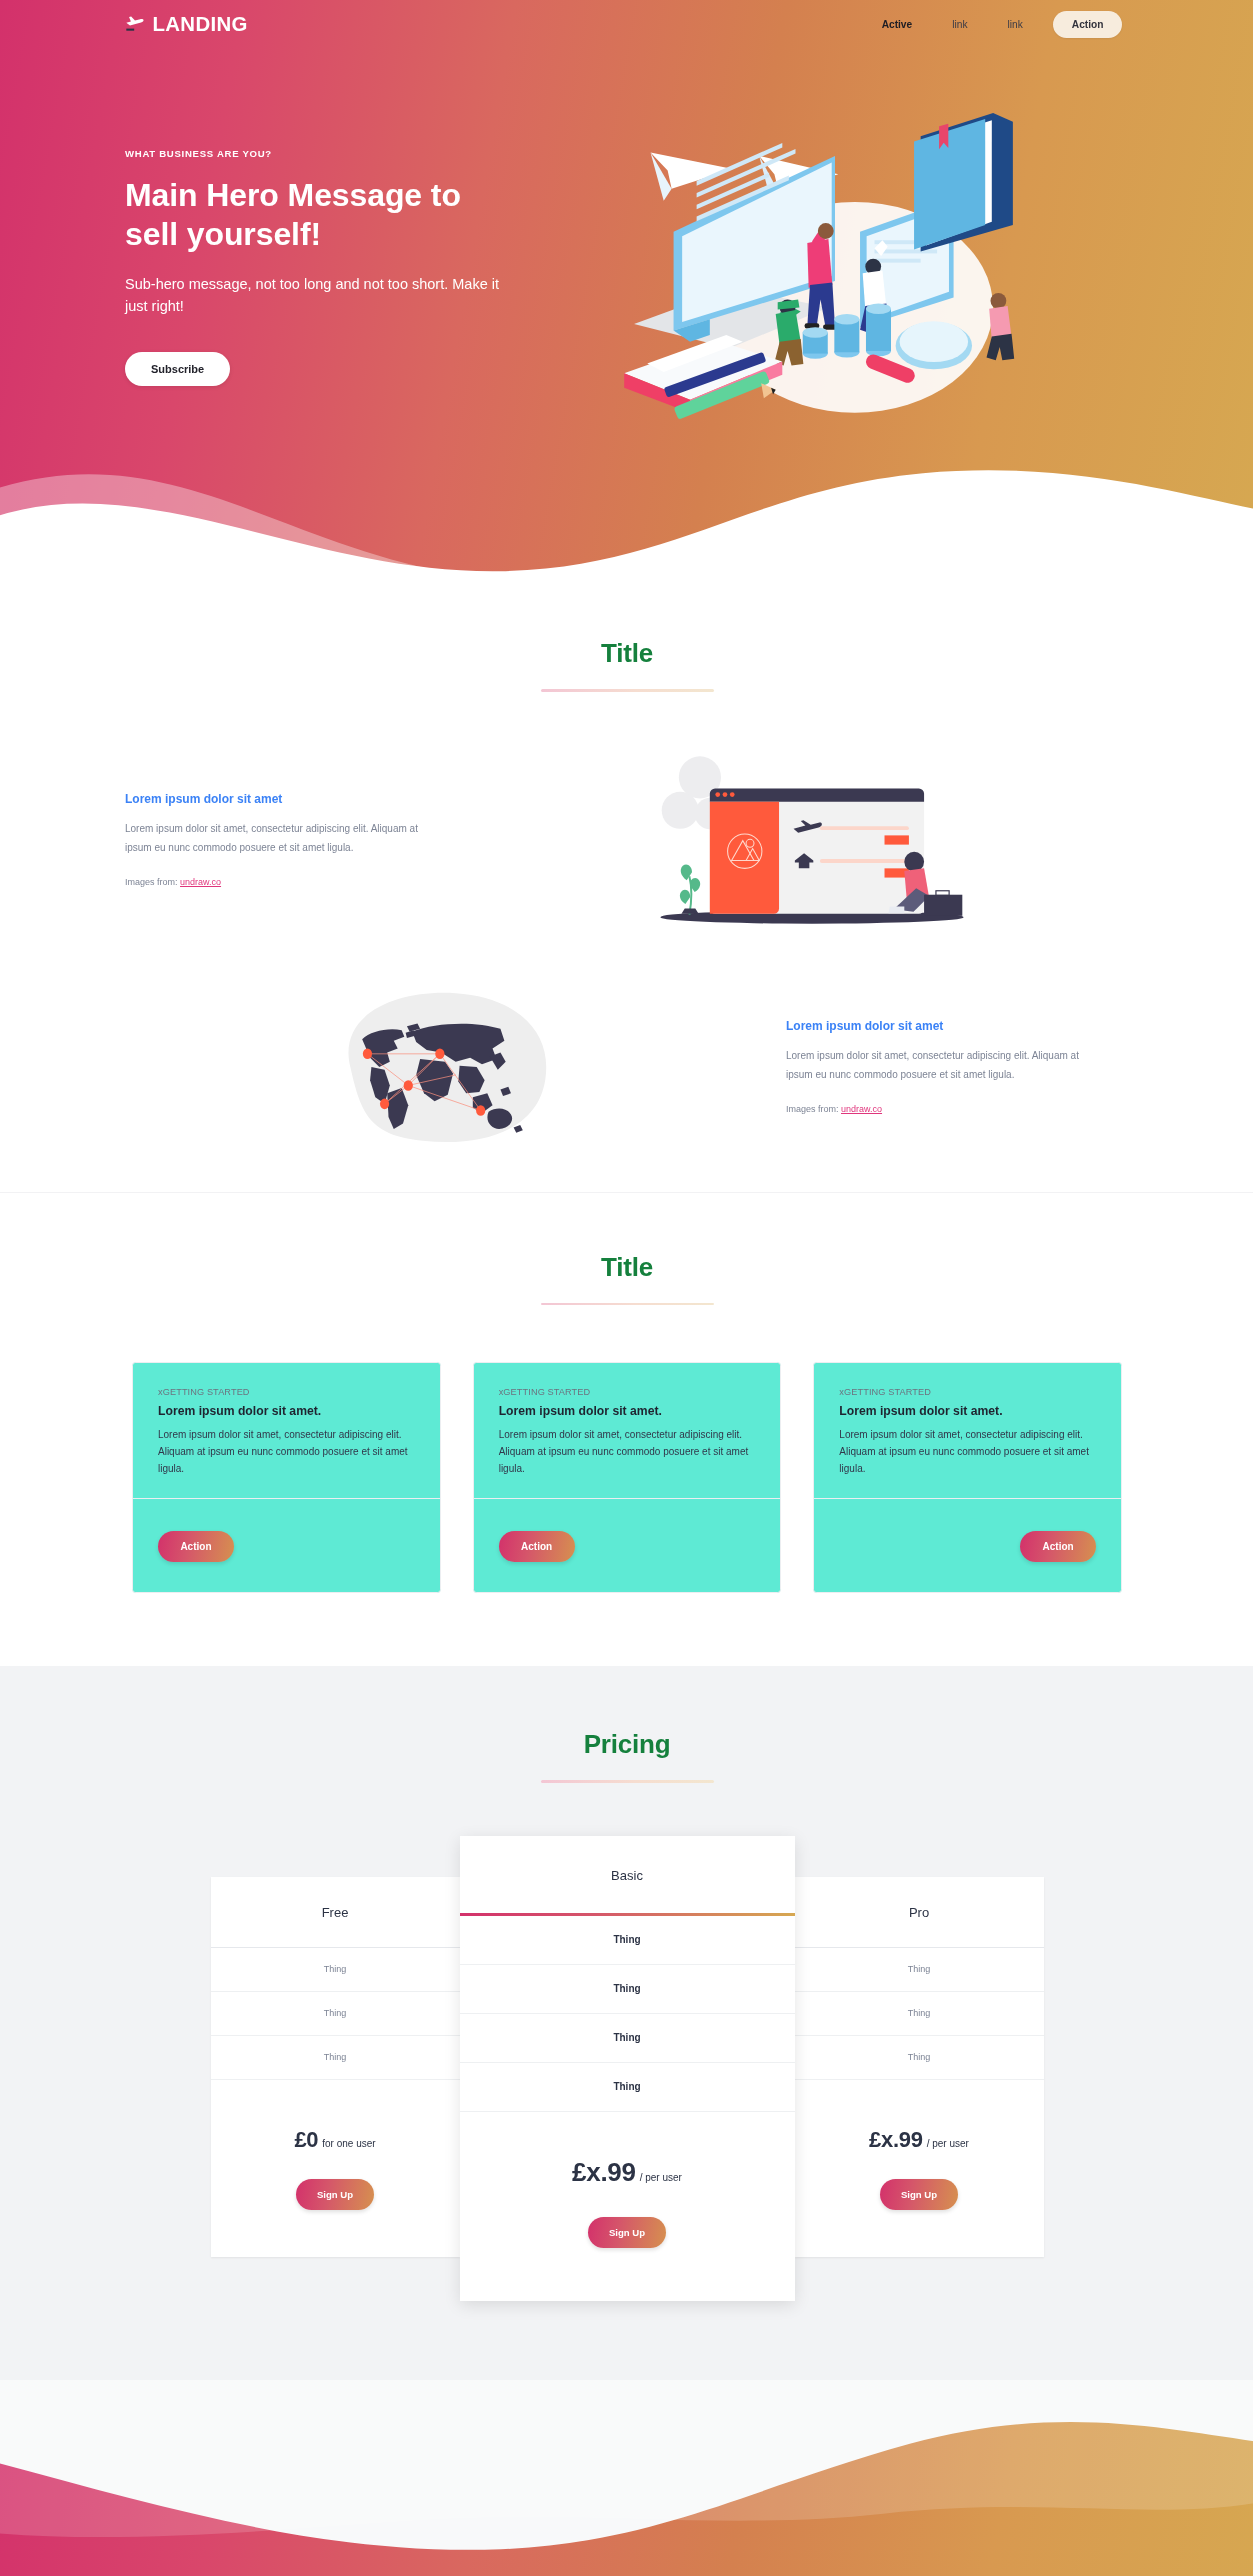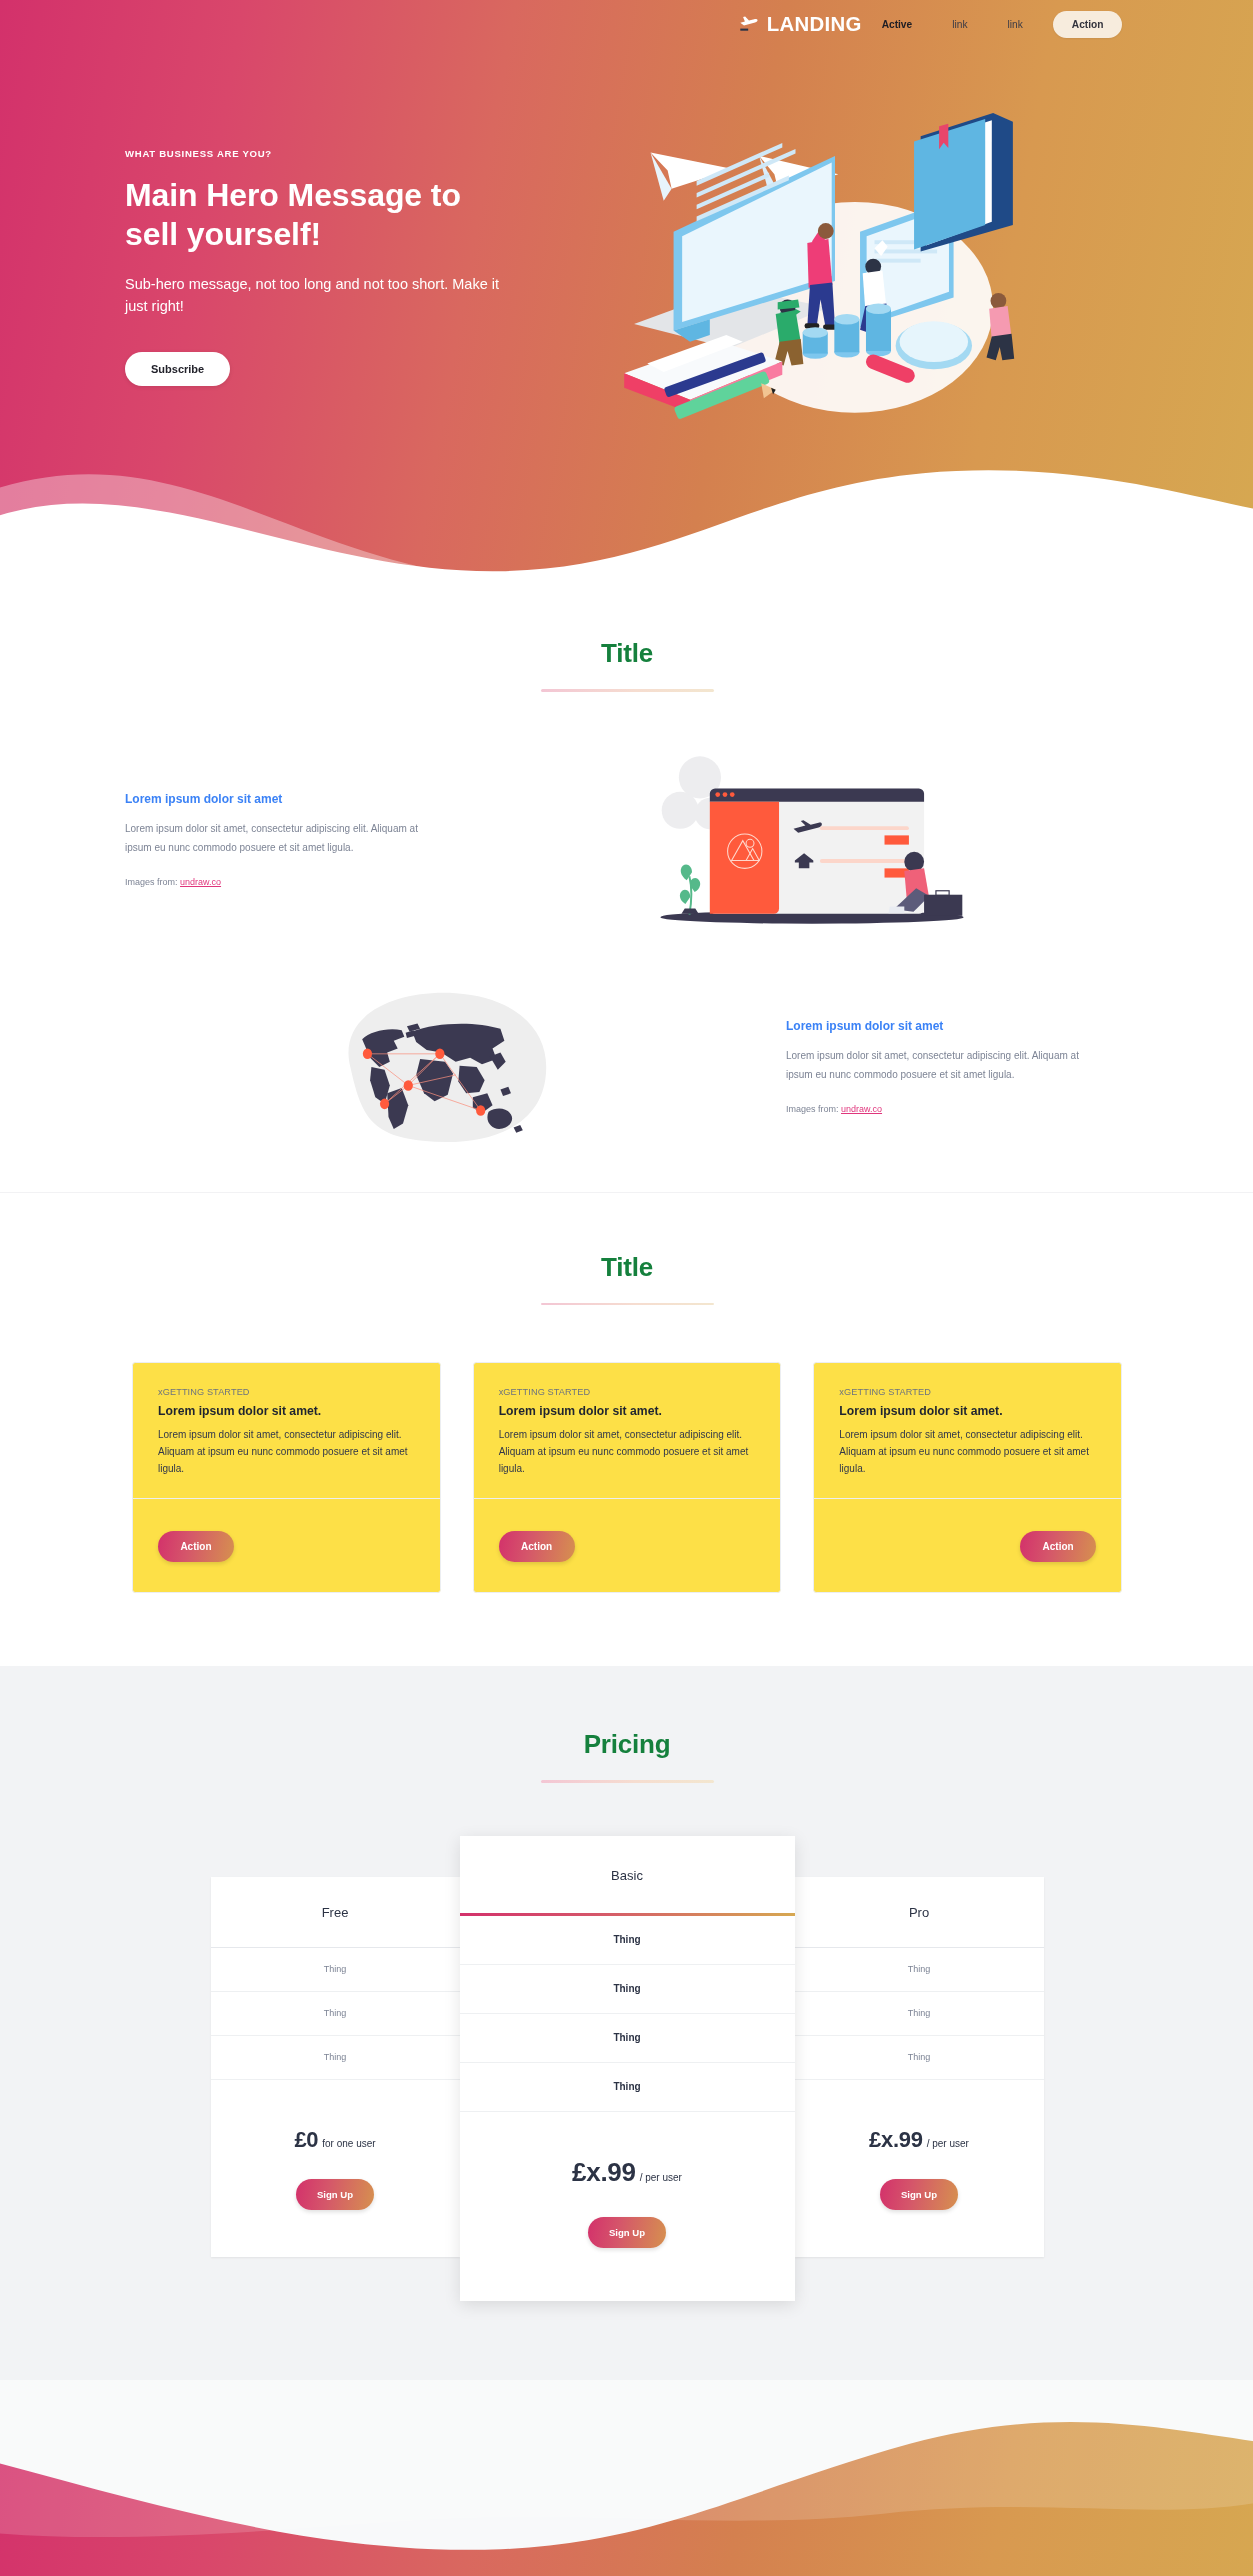--- a/index.html
+++ b/index.html
@@ -20,21 +20,21 @@
     background: linear-gradient(100deg, #d3316b 0%, #d9476b 18%, #d9685f 38%, #d4804f 58%, #d89950 78%, #d6a851 100%);
     overflow: hidden;
   }
   .navbar {
     position: relative;
     z-index: 6;
     height: 49px;
     display: flex;
     align-items: center;
     padding: 0 132px 0 125px;
-    justify-content: flex-end;
+    justify-content: space-between;
   }
   .brand { display: flex; align-items: center; gap: 6.6px; }
   .brand-icon { display:block; }
   .brand-text {
     color: #ffffff;
     font-size: 20.4px;
     font-weight: 700;
     letter-spacing: 0.3px;
   }
   .nav-links { display: flex; align-items: center; gap: 0px; }
@@ -163,21 +163,21 @@
   
   .cards-section { background: #ffffff; border-top: 0.7px solid #f2f2f4; padding-top: 59px; padding-bottom: 73px; }
   .cards {
     display: flex;
     gap: 32px;
     margin-top: 57px;
     padding: 0 132px;
   }
   .card {
     flex: 1;
-    background: #fde047;
+    background: #5eead4;
     border: 0.7px solid #eceef1;
     border-radius: 3.3px;
     padding: 24px 25px 0;
     display: flex;
     flex-direction: column;
     min-height: 198px;
   }
   .card-eyebrow {
     font-size: 9.2px;
     color: #6c737f;

